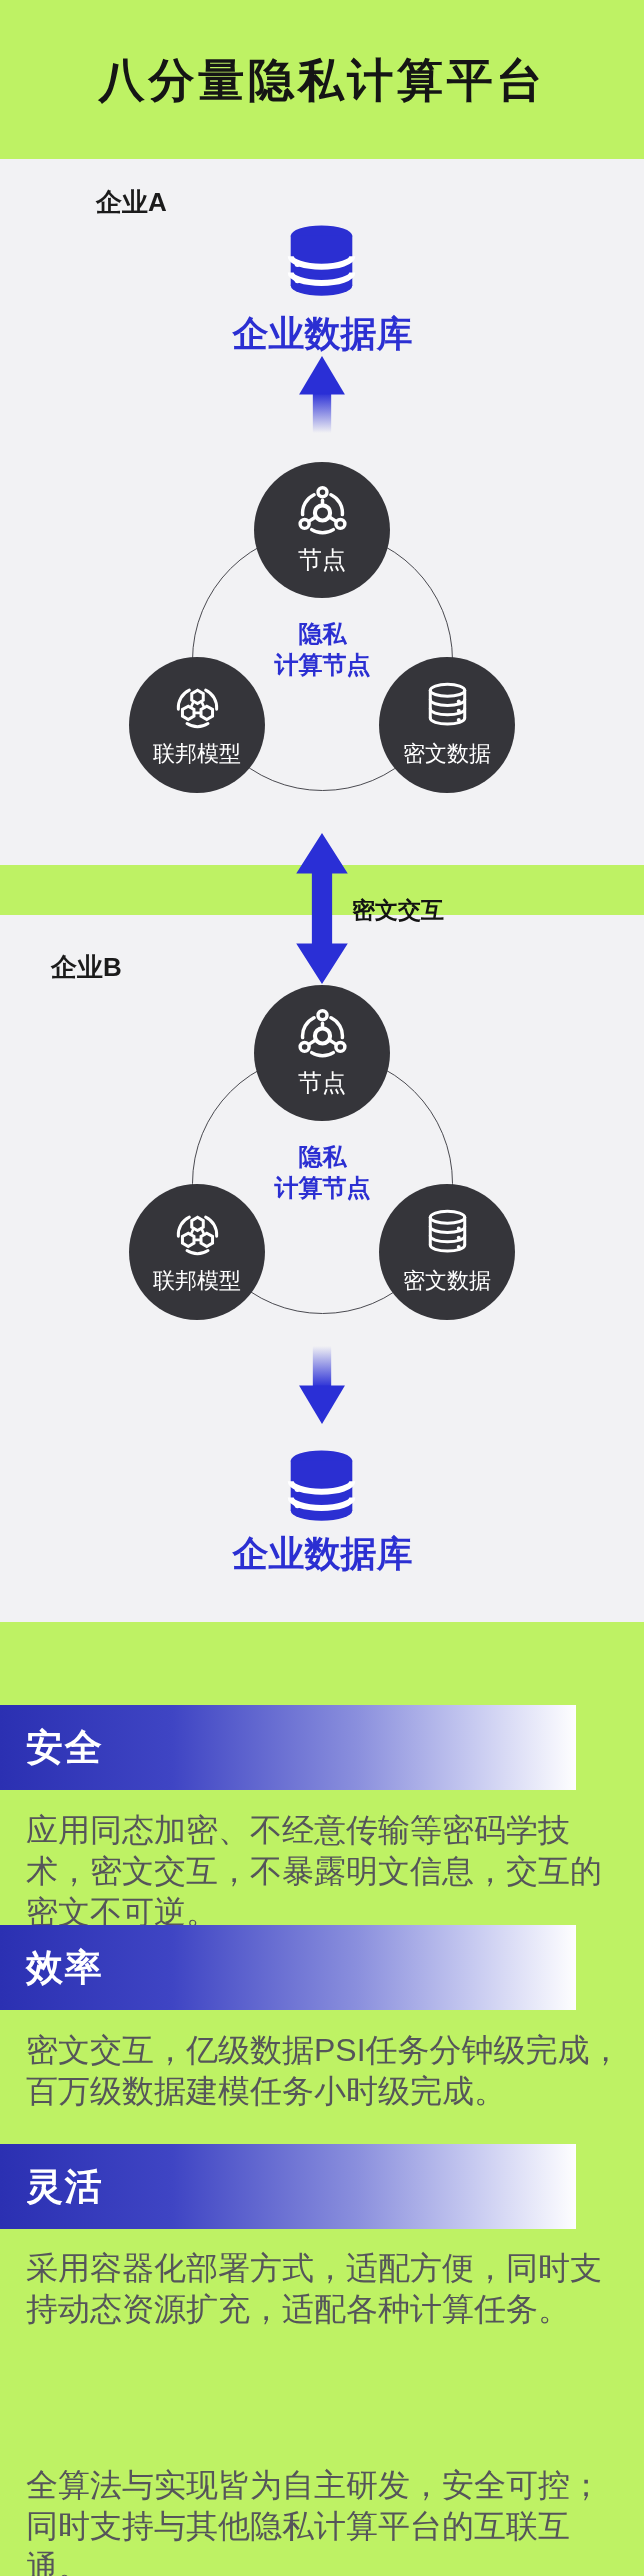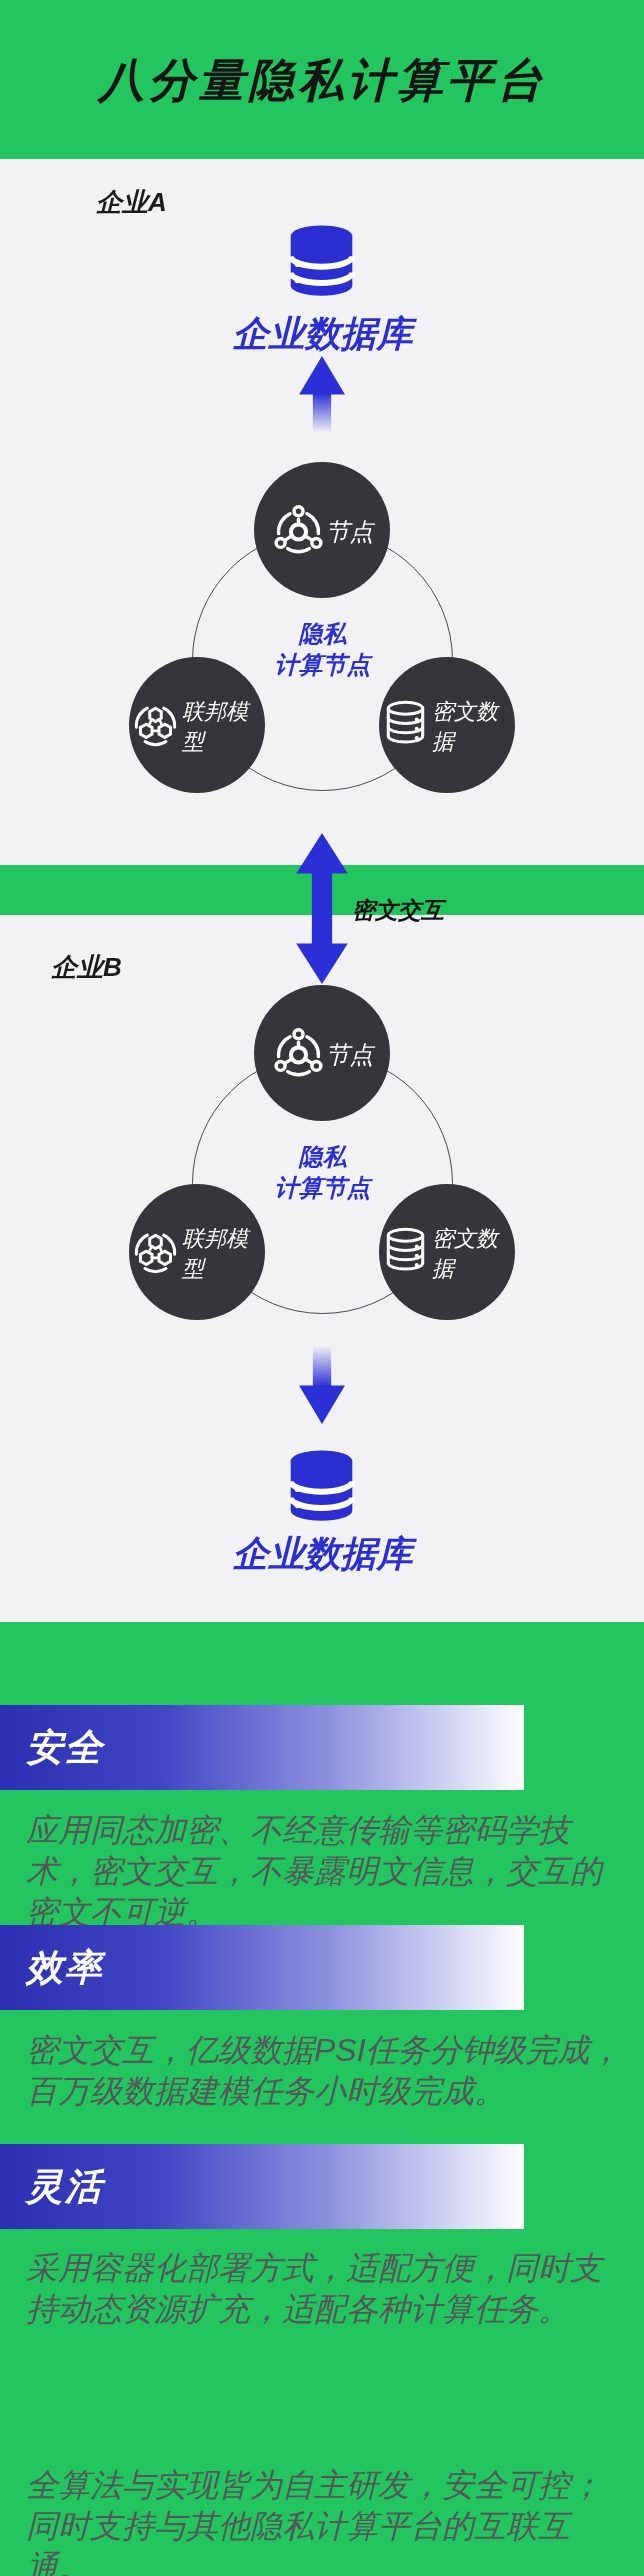--- a/index.html
+++ b/index.html
@@ -1,17 +1,17 @@
 <!DOCTYPE html>
 <html style="font-size:14.7px"><head>
 <meta charset="utf-8">
 <style>
   html,body{margin:0;padding:0;background:#ffffff;}
-  .page{position:relative;width:645px;height:2576px;background:#22c55e;
-        font-family:"Liberation Sans",sans-serif;overflow:hidden;font-style:italic;}
+  .page{position:relative;width:645px;height:2576px;background:#bef264;
+        font-family:"Liberation Sans",sans-serif;overflow:hidden;}
 
   
   .main-title{position:absolute;top:50px;left:0;width:100%;text-align:center;
               font-size:46px;font-weight:700;color:#151515;letter-spacing:3.7px;}
 
   
   .ent-section{position:absolute;left:0;width:645px;background:#f2f2f4;}
   .ent-a{top:159px;height:706px;}
   .ent-b{top:915px;height:707px;}
   .ent-label{position:absolute;left:51px;font-size:26px;font-weight:600;color:#1b1b1b;}
@@ -29,21 +29,21 @@
   .arrow-up{position:absolute;left:299px;top:197px;}
   .arrow-down{position:absolute;left:299px;top:431px;}
 
   
   .ring{position:absolute;width:259px;height:259px;border:0.9px solid #4a4a50;
         border-radius:50%;left:192px;z-index:0;}
   .ent-a .ring{top:371px;}
   .ent-b .ring{top:138px;}
 
   .node-circle{position:absolute;width:136px;height:136px;border-radius:50%;
-               background:#35353a;display:flex;flex-direction:row;
+               background:#35353a;display:flex;flex-direction:column;
                align-items:center;justify-content:center;z-index:2;}
   .ent-a .node-top{left:254px;top:303px;}
   .ent-a .node-left{left:129px;top:498px;}
   .ent-a .node-right{left:379px;top:498px;}
   .ent-b .node-top{left:254px;top:70px;}
   .ent-b .node-left{left:129px;top:269px;}
   .ent-b .node-right{left:379px;top:269px;}
   .node-label{color:#ffffff;font-weight:500;margin-top:4.6px;font-size:22px;}
   .node-top .node-label{font-size:24px;}
 
@@ -51,21 +51,21 @@
                 color:#2b2fd2;font-weight:700;font-size:24px;line-height:31px;}
   .ent-a .cluster-text{top:459px;}
   .ent-b .cluster-text{top:226px;}
 
   
   .exchange-arrow{position:absolute;left:296px;top:833px;z-index:4;}
   .exchange-label{position:absolute;left:352px;top:895px;font-size:23px;
                   font-weight:700;color:#131313;z-index:4;}
 
   
-  .feature-header{position:absolute;left:0;width:524px;height:85px;
+  .feature-header{position:absolute;left:0;width:576px;height:85px;
       background:linear-gradient(90deg,#2b30b2 0%,#3f45c4 30%,#8a8fdd 62%,#c6c9f0 82%,#fefeff 100%);
       display:flex;align-items:center;}
   .feature-title{color:#ffffff;font-size:37px;font-weight:700;
                  margin-left:26px;letter-spacing:1.8px;}
   .feature-body{position:absolute;left:26px;width:596px;font-size:32px;
                 line-height:41px;color:#55555a;margin:0;}
   .fh-0{top:1705px;} .fb-0{top:1810px;}
   .fh-1{top:1925px;} .fb-1{top:2030px;}
   .fh-2{top:2144px;} .fb-2{top:2248px;}
   .fh-3{top:2360px;} .fb-3{top:2465px;}

